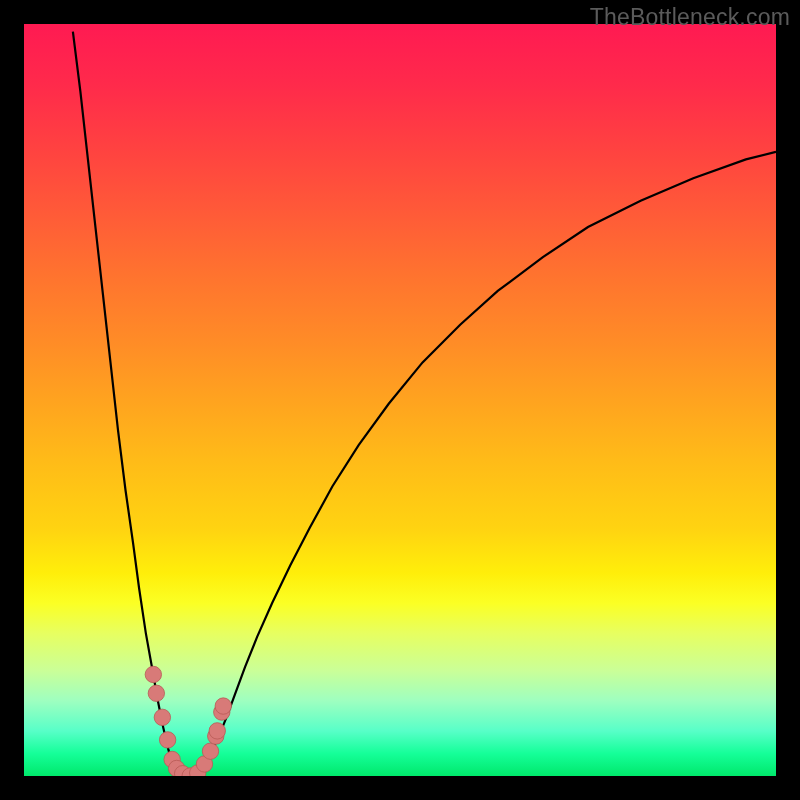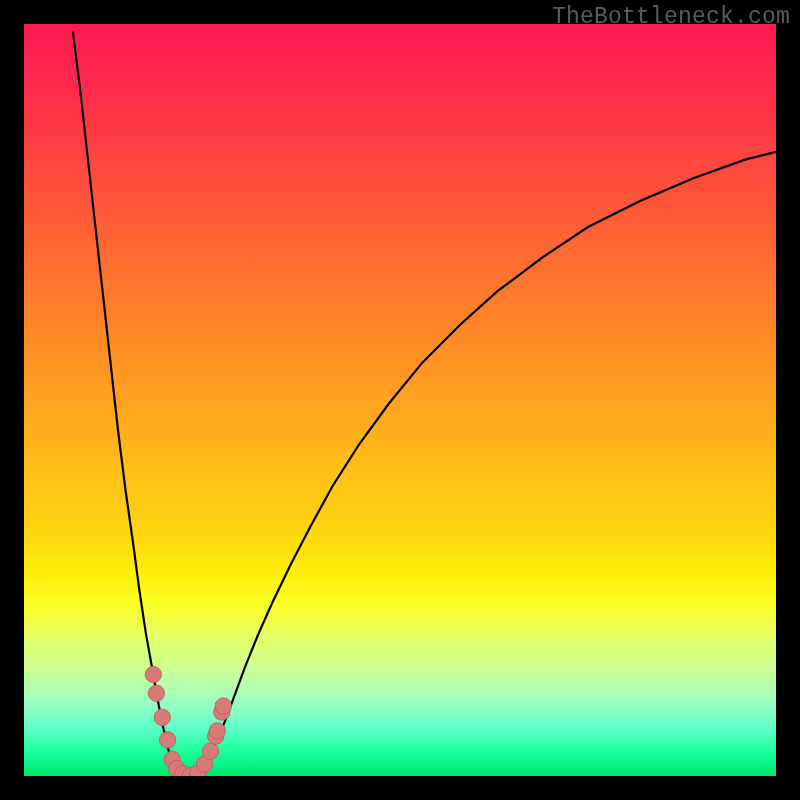--- a/index.html
+++ b/index.html
@@ -38,21 +38,21 @@
     );
   }
   .watermark {
     position: absolute;
     top: 4px;
     right: 10px;
     color: #5b5b5b;
     font-size: 23px;
     font-weight: 400;
     letter-spacing: 0.2px;
-    font-family: Liberation Mono, monospace;
+    font-family: Liberation Sans, sans-serif;
     margin-left: 32px;
   }
   svg.plot {
     position: absolute;
     left: 24px;
     top: 24px;
     width: 752px;
     height: 752px;
   }
 </style>

